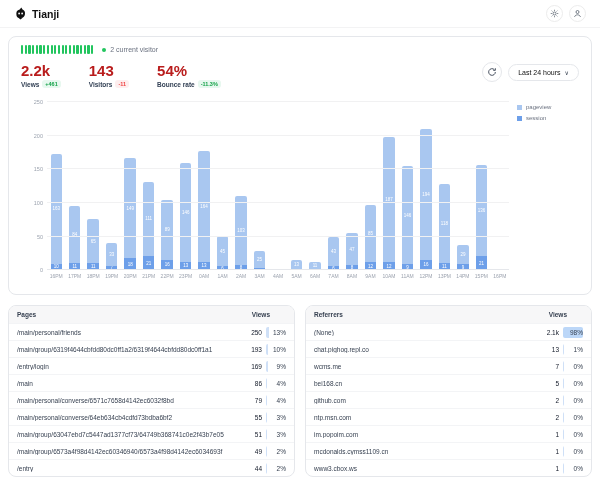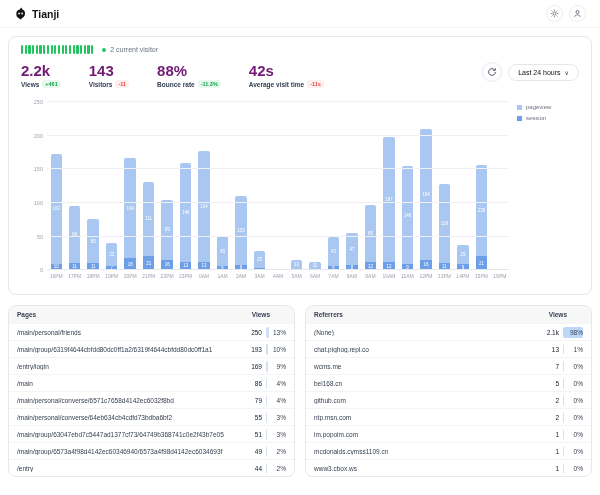--- a/index.html
+++ b/index.html
@@ -22,21 +22,21 @@
   .card { margin:8px 8px 0; border:1px solid #e5e7eb; border-radius:8px; padding:8px 12px; }
   .title-row { display:flex; align-items:center; gap:7px; }
   .site-title { font-size:13px; font-weight:bold; color:#0f172a; }
   .health { display:flex; gap:1.5px; align-items:center; }
   .health i { width:2.2px; height:9px; background:#22c55e; border-radius:1px; display:block; }
   .visitors { display:flex; align-items:center; gap:4px; font-size:7px; color:#6b7280; margin-left:2px; }
   .dot { width:4px; height:4px; background:#22c55e; border-radius:50%; }
   
   .stats-row { display:flex; align-items:flex-start; margin-top:8px; }
   .stats-list { display:flex; gap:28px; }
-  .stat .value { font-size:15px; font-weight:bold; color:#701a75; line-height:1.15; }
+  .stat .value { font-size:15px; font-weight:bold; color:#b91c1c; line-height:1.15; }
   .stat .meta { display:flex; gap:3px; align-items:center; margin-top:1px; }
   .stat .label { font-size:6.5px; font-weight:bold; color:#334155; }
   .badge { font-size:5.5px; padding:1px 3px; border-radius:3px; font-weight:bold; }
   .badge.good { color:#16a34a; background:#e7f8ef; }
   .badge.bad  { color:#ef4444; background:#feeeee; }
   .controls { margin-left:auto; display:flex; gap:6px; align-items:center; }
   .refresh-btn { width:20px; height:20px; border:1px solid #e5e7eb; border-radius:50%; background:#fff;
                  display:flex; align-items:center; justify-content:center; color:#374151; cursor:pointer; }
   .range-btn { border:1px solid #e5e7eb; border-radius:11px; padding:4px 9px; font-size:7px; color:#111;
                display:flex; gap:4px; align-items:center; background:#fff; cursor:pointer; }
@@ -148,31 +148,24 @@
           </div>
         </div>
         <div class="stat">
           <div class="value">143</div>
           <div class="meta">
             <span class="label">Visitors</span>
             <span class="badge bad">-11</span>
           </div>
         </div>
         <div class="stat">
-          <div class="value">88%</div>
+          <div class="value">54%</div>
           <div class="meta">
             <span class="label">Bounce rate</span>
             <span class="badge good">-11.3%</span>
-          </div>
-        </div>
-        <div class="stat">
-          <div class="value">42s</div>
-          <div class="meta">
-            <span class="label">Average visit time</span>
-            <span class="badge bad">-11s</span>
           </div>
         </div>
       </div>
     <div class="controls">
       <div class="refresh-btn">
         <svg width="10" height="10" viewBox="0 0 24 24" fill="none" stroke="#374151" stroke-width="2.2">
           <path d="M20 12a8 8 0 1 1-2.5-5.8"></path>
           <path d="M20 3v5h-5"></path>
         </svg>
       </div>

